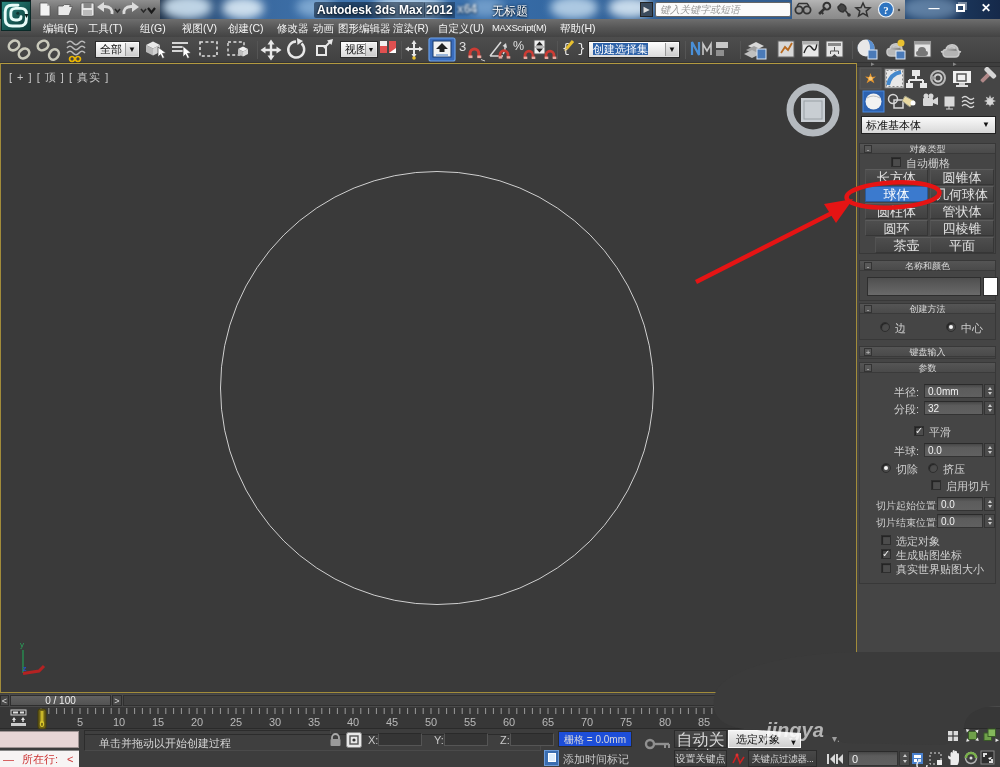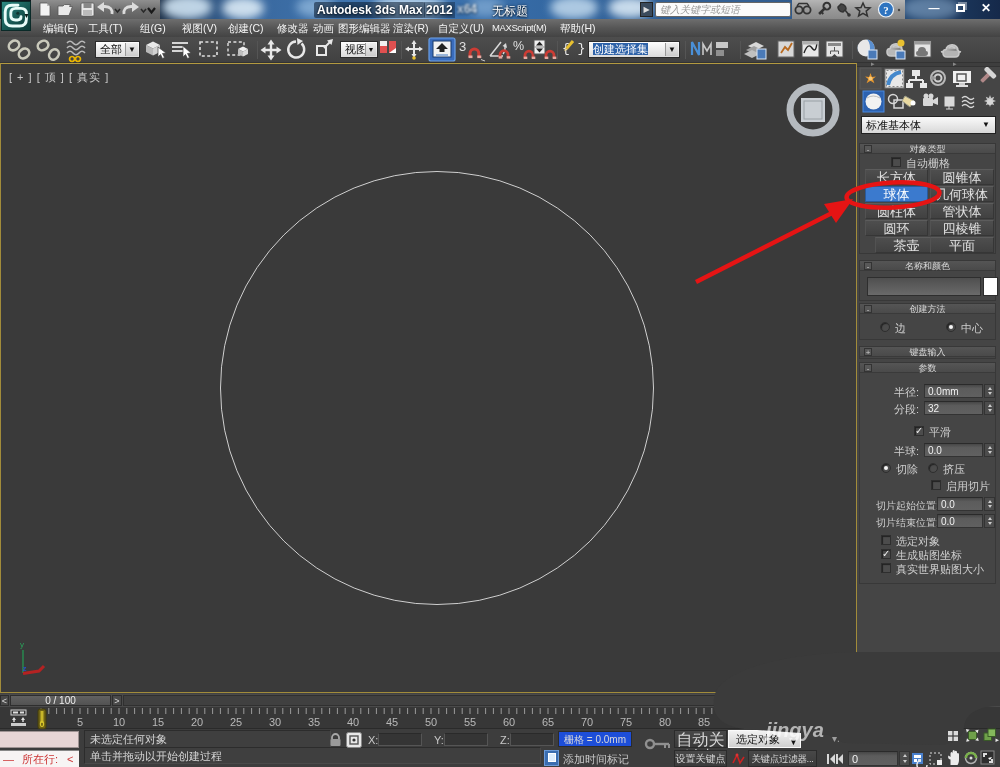--- a/index.html
+++ b/index.html
@@ -501,21 +501,21 @@
       <rect x="38" y="2" width="8" height="20" rx="2" fill="#6e6215" stroke="#403a0c"></rect>
       <rect x="40.5" y="4" width="3" height="12" fill="#c8b62a"></rect>
       <text x="42" y="19.5" fill="#d8c62a" font-size="9" text-anchor="middle" font-weight="bold">0</text>
     </svg>
   </div>
 
   <div class="abs" id="statusbar">
     <div class="abs" style="left:0;top:2px;width:79px;height:17px;background:#e7d5d5;border:1px solid #9f9393;border-left:none"></div>
     <div class="abs" style="left:0;top:21px;width:79px;height:17px;background:#f7f4f4;border-top:1px solid #888;color:#cc3434;font-size:11px;line-height:16px;white-space:nowrap"><span style="margin-left:3px">—</span><span style="margin-left:8px">所在行:</span><span style="margin-left:9px">&lt;</span></div>
     <div class="sfield" style="left:84px;top:1px;width:247px;height:18px;line-height:17px;padding-left:5px">未选定任何对象</div>
-    <div class="sfield" style="left:84px;top:18px;width:457px;height:17px;line-height:16px;padding-left:5px">单击并拖动以开始创建过程</div>
+    <div class="sfield" style="left:84px;top:5px;width:457px;height:17px;line-height:16px;padding-left:14px">单击并拖动以开始创建过程</div>
     <svg class="abs" style="left:328px;top:4px" width="15" height="14" viewBox="0 0 15 14">
         <path d="M4,6 V4.5 a3.5,3.5 0 0 1 7,0 V6" fill="none" stroke="#a8a8a8" stroke-width="1.8"></path>
         <rect x="2.5" y="6" width="10" height="7" rx="1" fill="#9a9a9a"></rect>
       </svg>
     <svg class="abs" style="left:346px;top:3px" width="16" height="16" viewBox="0 0 16 16">
         <rect x="0.5" y="0.5" width="15" height="15" rx="2" fill="#e8e8e8" stroke="#888"></rect>
         <rect x="4" y="4" width="8" height="8" fill="none" stroke="#555" stroke-width="1.4"></rect>
         <circle cx="8" cy="8" r="1.6" fill="#333"></circle>
       </svg>
     <div class="plab" style="left:368px;top:5px;color:#c8c8c8">X:</div>

